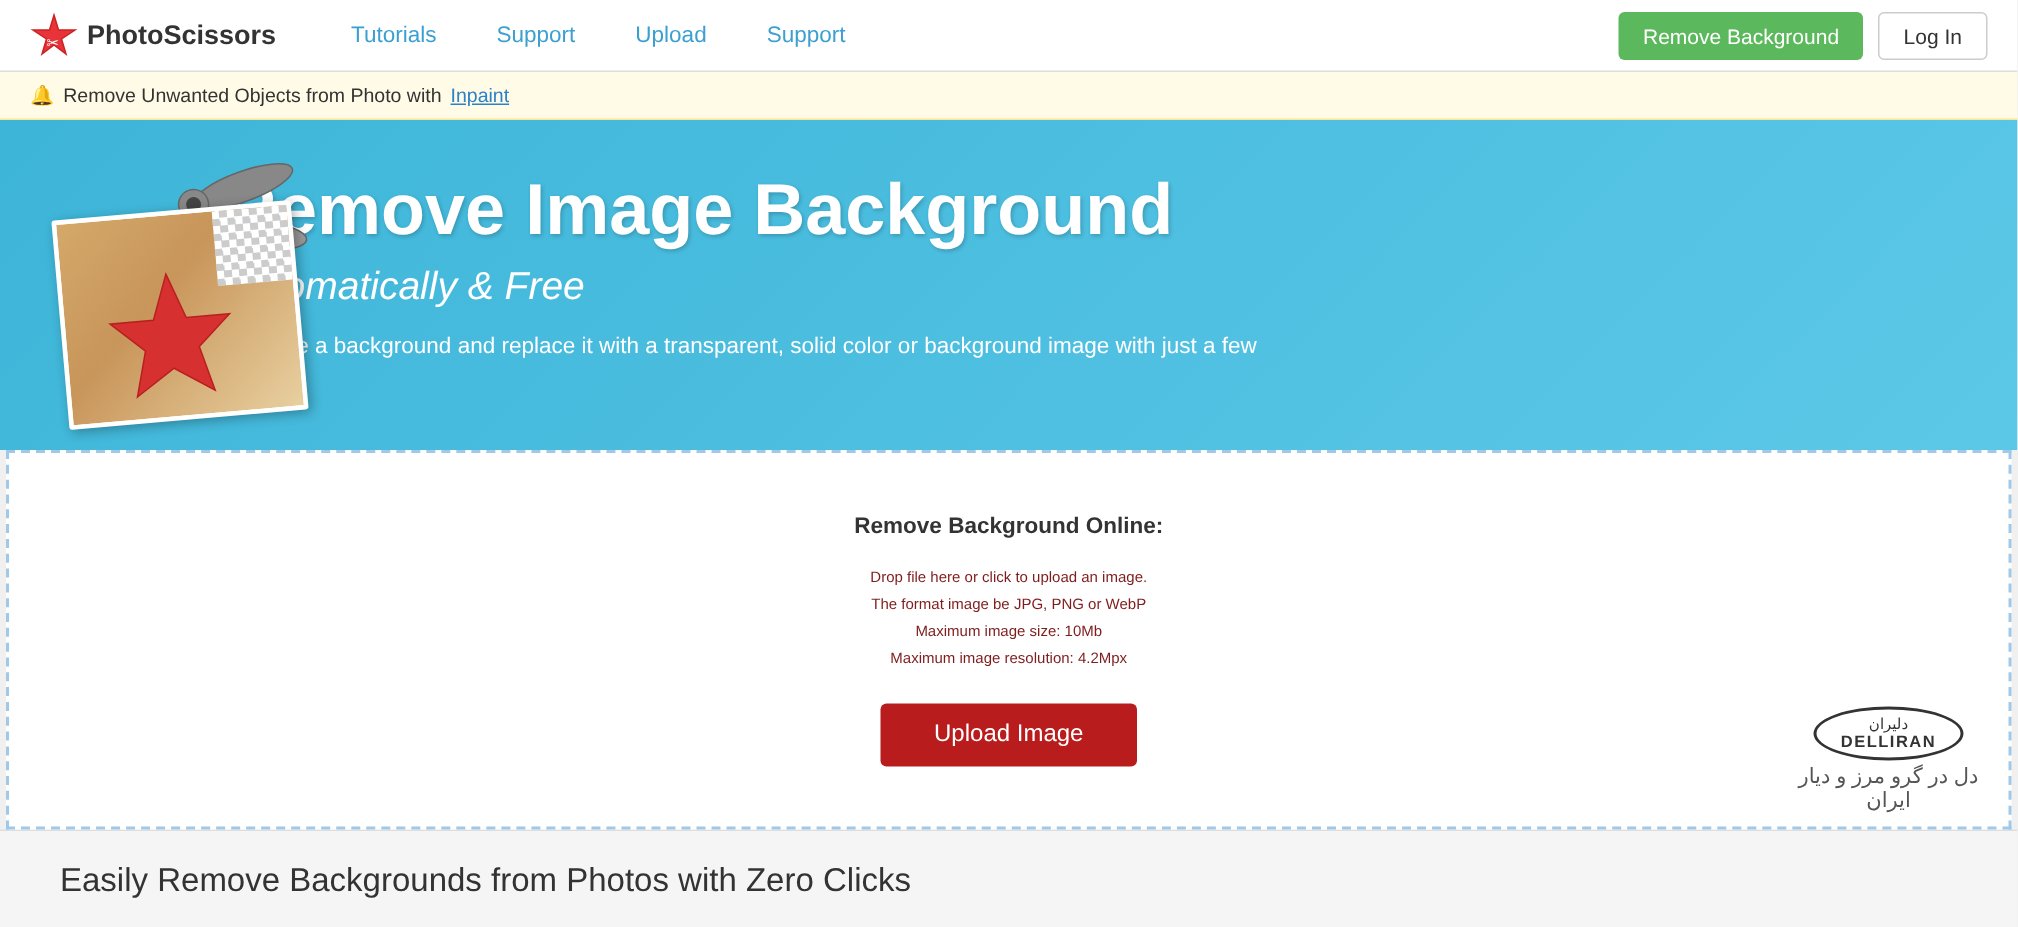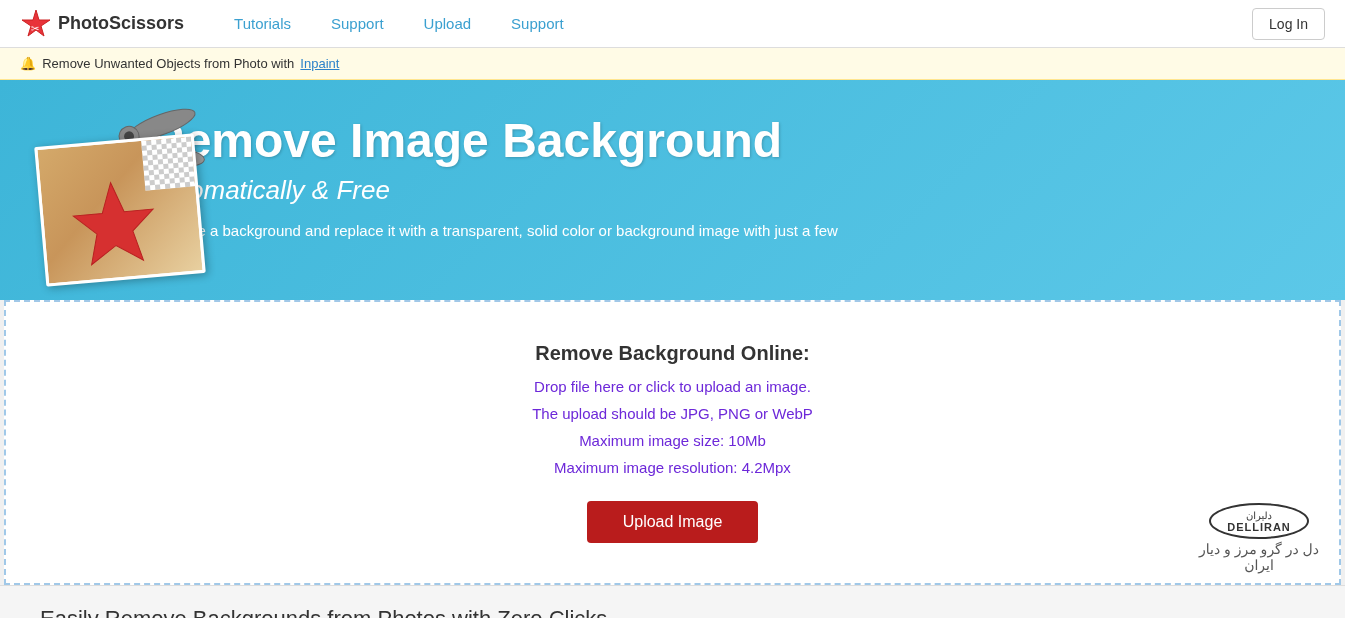--- a/index.html
+++ b/index.html
@@ -179,27 +179,28 @@
       text-align: center;
       min-height: 240px;
       display: flex;
       flex-direction: column;
       align-items: center;
       justify-content: center;
       gap: 8px;
       position: relative;
     }
     .upload-title {
-      font-size: 20px;
+      font-size: 15px;
       font-weight: bold;
       color: #333;
+      margin-bottom: 10px;
     }
     .upload-info {
-      font-size: 15px;
-      color: #6d28d9;
+      font-size: 10px;
+      color: #7f1d1d;
       line-height: 1.8;
     }
     .btn-upload {
       background: #b91c1c;
       color: #fff;
       border: none;
       padding: 12px 36px;
       border-radius: 4px;
       font-size: 16px;
       cursor: pointer;
@@ -271,20 +272,21 @@
     </svg>
     <span class="logo-text">PhotoScissors</span>
   </a>
   <div class="nav-links">
     <a class="nav-link" href="#">Tutorials</a>
     <a class="nav-link" href="#">Support</a>
     <a class="nav-link" href="#">Upload</a>
     <a class="nav-link" href="#">Support</a>
   </div>
   <div class="nav-right">
+    <button class="btn-remove-bg">Remove Background</button>
     <button class="btn-login">Log In</button>
   </div>
 </nav>
 
 <div class="notice-bar">
   <span>🔔</span>
   <span>Remove Unwanted Objects from Photo with</span>
   <a href="#">Inpaint</a>
 </div>
 
@@ -328,21 +330,21 @@
     <h1 class="hero-title">Remove Image Background</h1>
     <p class="hero-subtitle">Automatically &amp; Free</p>
     <p class="hero-desc">Remove a background and replace it with a transparent, solid color or background image with just a few clicks!</p>
   </div>
 </div>
 
 <div class="upload-section">
   <div class="upload-title">Remove Background Online:</div>
   <div class="upload-info">
     <div>Drop file here or click to upload an image.</div>
-    <div>The upload should be JPG, PNG or WebP</div>
+    <div>The format image be JPG, PNG or WebP</div>
     <div>Maximum image size: 10Mb</div>
     <div>Maximum image resolution: 4.2Mpx</div>
   </div>
   <button class="btn-upload">Upload Image</button>
 
   <div class="delliran-badge">
     <div class="delliran-circle">
       <span class="delliran-text-fa">دلیران</span>
       <span class="delliran-text-en">DELLIRAN</span>
     </div>

